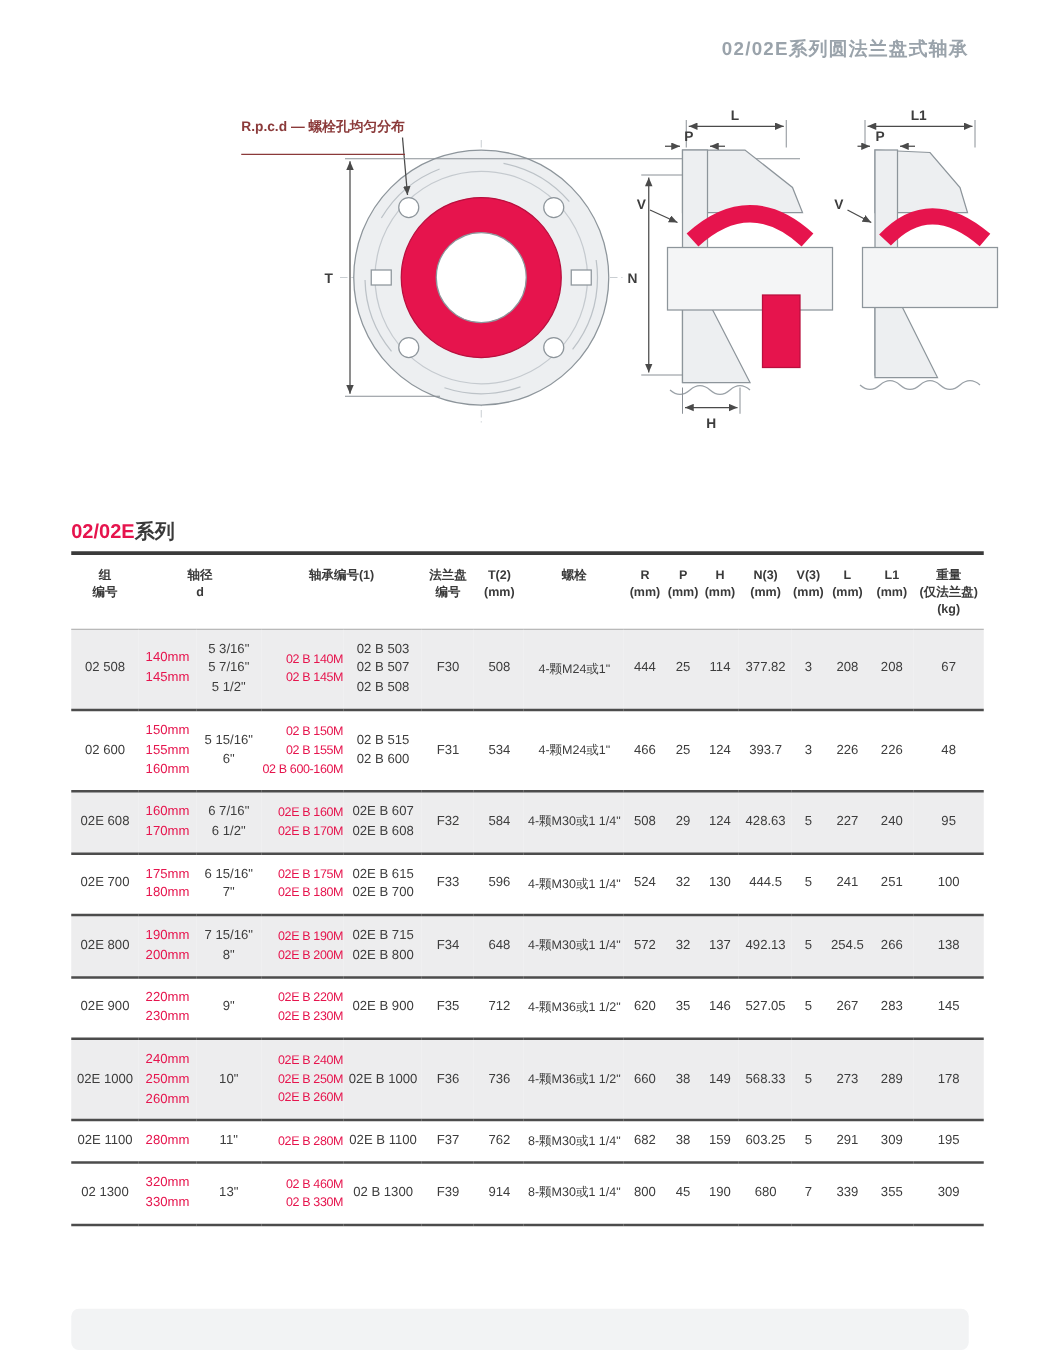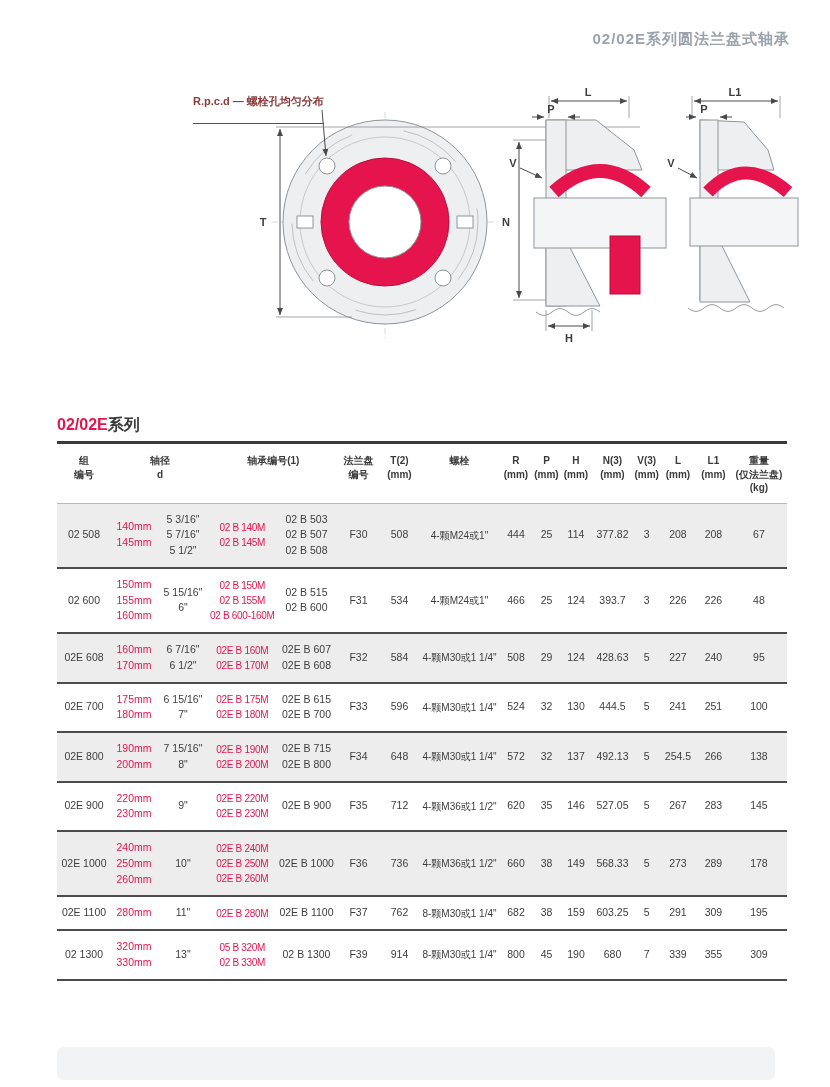--- a/index.html
+++ b/index.html
@@ -1,20 +1,20 @@
 <!DOCTYPE html>
 <html><head>
 <meta charset="utf-8">
 <style>
   * { margin:0; padding:0; box-sizing:border-box; }
   body { background:#fff; }
   .page { position:relative; width:830px; height:1087px; background:#ffffff; overflow:hidden;
           font-family:"Liberation Sans","DejaVu Sans",sans-serif; color:#3d3d3d; }
 
-  .hdr { position:absolute; top:30px; right:40px; font-size:15px; font-weight:bold;
+  .hdr { position:absolute; top:30px; right:55px; font-size:15px; font-weight:bold;
          color:#9aa3ab; letter-spacing:1px; }
 
   svg.diagrams { position:absolute; left:0; top:0; }
   .dlab { font:bold 11px "Liberation Sans",sans-serif; fill:#3d3d3d; }
   .callout { position:absolute; left:193px; top:94px; font-size:11px; font-weight:bold;
              color:#8b3a3a; border-bottom:1px solid #8b3a3a; padding-bottom:14px; }
 
   .tablewrap { position:absolute; left:57px; top:383px; width:730px;margin-top:32px; }
   .sect { font-size:16px; font-weight:bold; color:#3a3a3a; padding-bottom:5px;
           border-bottom:3px solid #3a3a3a; }
@@ -23,21 +23,21 @@
   table { border-collapse:collapse; table-layout:fixed; margin-top:0; }
   th { font-size:10px; font-weight:bold; color:#3a3a3a; text-align:center; vertical-align:top;
        padding:10px 1px 8px 1px; white-space:pre-line; line-height:1.35; }
   thead tr { border-bottom:1px solid #b9b9b9; }
   td { font-size:10.5px; text-align:center; vertical-align:middle; padding:8px 1px;
        line-height:1.5; white-space:pre-line; }
   tbody tr { border-bottom:2px solid #4c4c4c; }
   tbody tr.stripe { background:#ededee; }
   .c-red { color:#e6144d; }
   .c-pre { white-space:pre; }
-  .c-bm  { letter-spacing:-0.3px; font-size:10px; }
+  .c-bm  { letter-spacing:-0.3px; font-size:10px;text-align:right; }
   .c-nowrap { white-space:nowrap; font-size:10px; }
   .c-group { white-space:nowrap; }
 
   .footerbar { position:absolute; left:57px; top:1047px; width:718px; height:33px;
                background:#f2f3f4; border-radius:6px; }
 </style>
 </head>
 <body>
 
 <div class="page">
@@ -359,21 +359,21 @@
             <td>5</td>
             <td>291</td>
             <td>309</td>
             <td>195</td>
           </tr>
           <tr>
             <td class="c-group">02 1300</td>
             <td class="c-red c-pre">320mm
 330mm</td>
             <td class="c-pre">13"</td>
-            <td class="c-red c-pre c-bm">05 B 320M
+            <td class="c-red c-pre c-bm">02 B 460M
 02 B 330M</td>
             <td>02 B 1300</td>
             <td>F39</td>
             <td>914</td>
             <td class="c-nowrap">8-颗M30或1 1/4"</td>
             <td>800</td>
             <td>45</td>
             <td>190</td>
             <td>680</td>
             <td>7</td>

